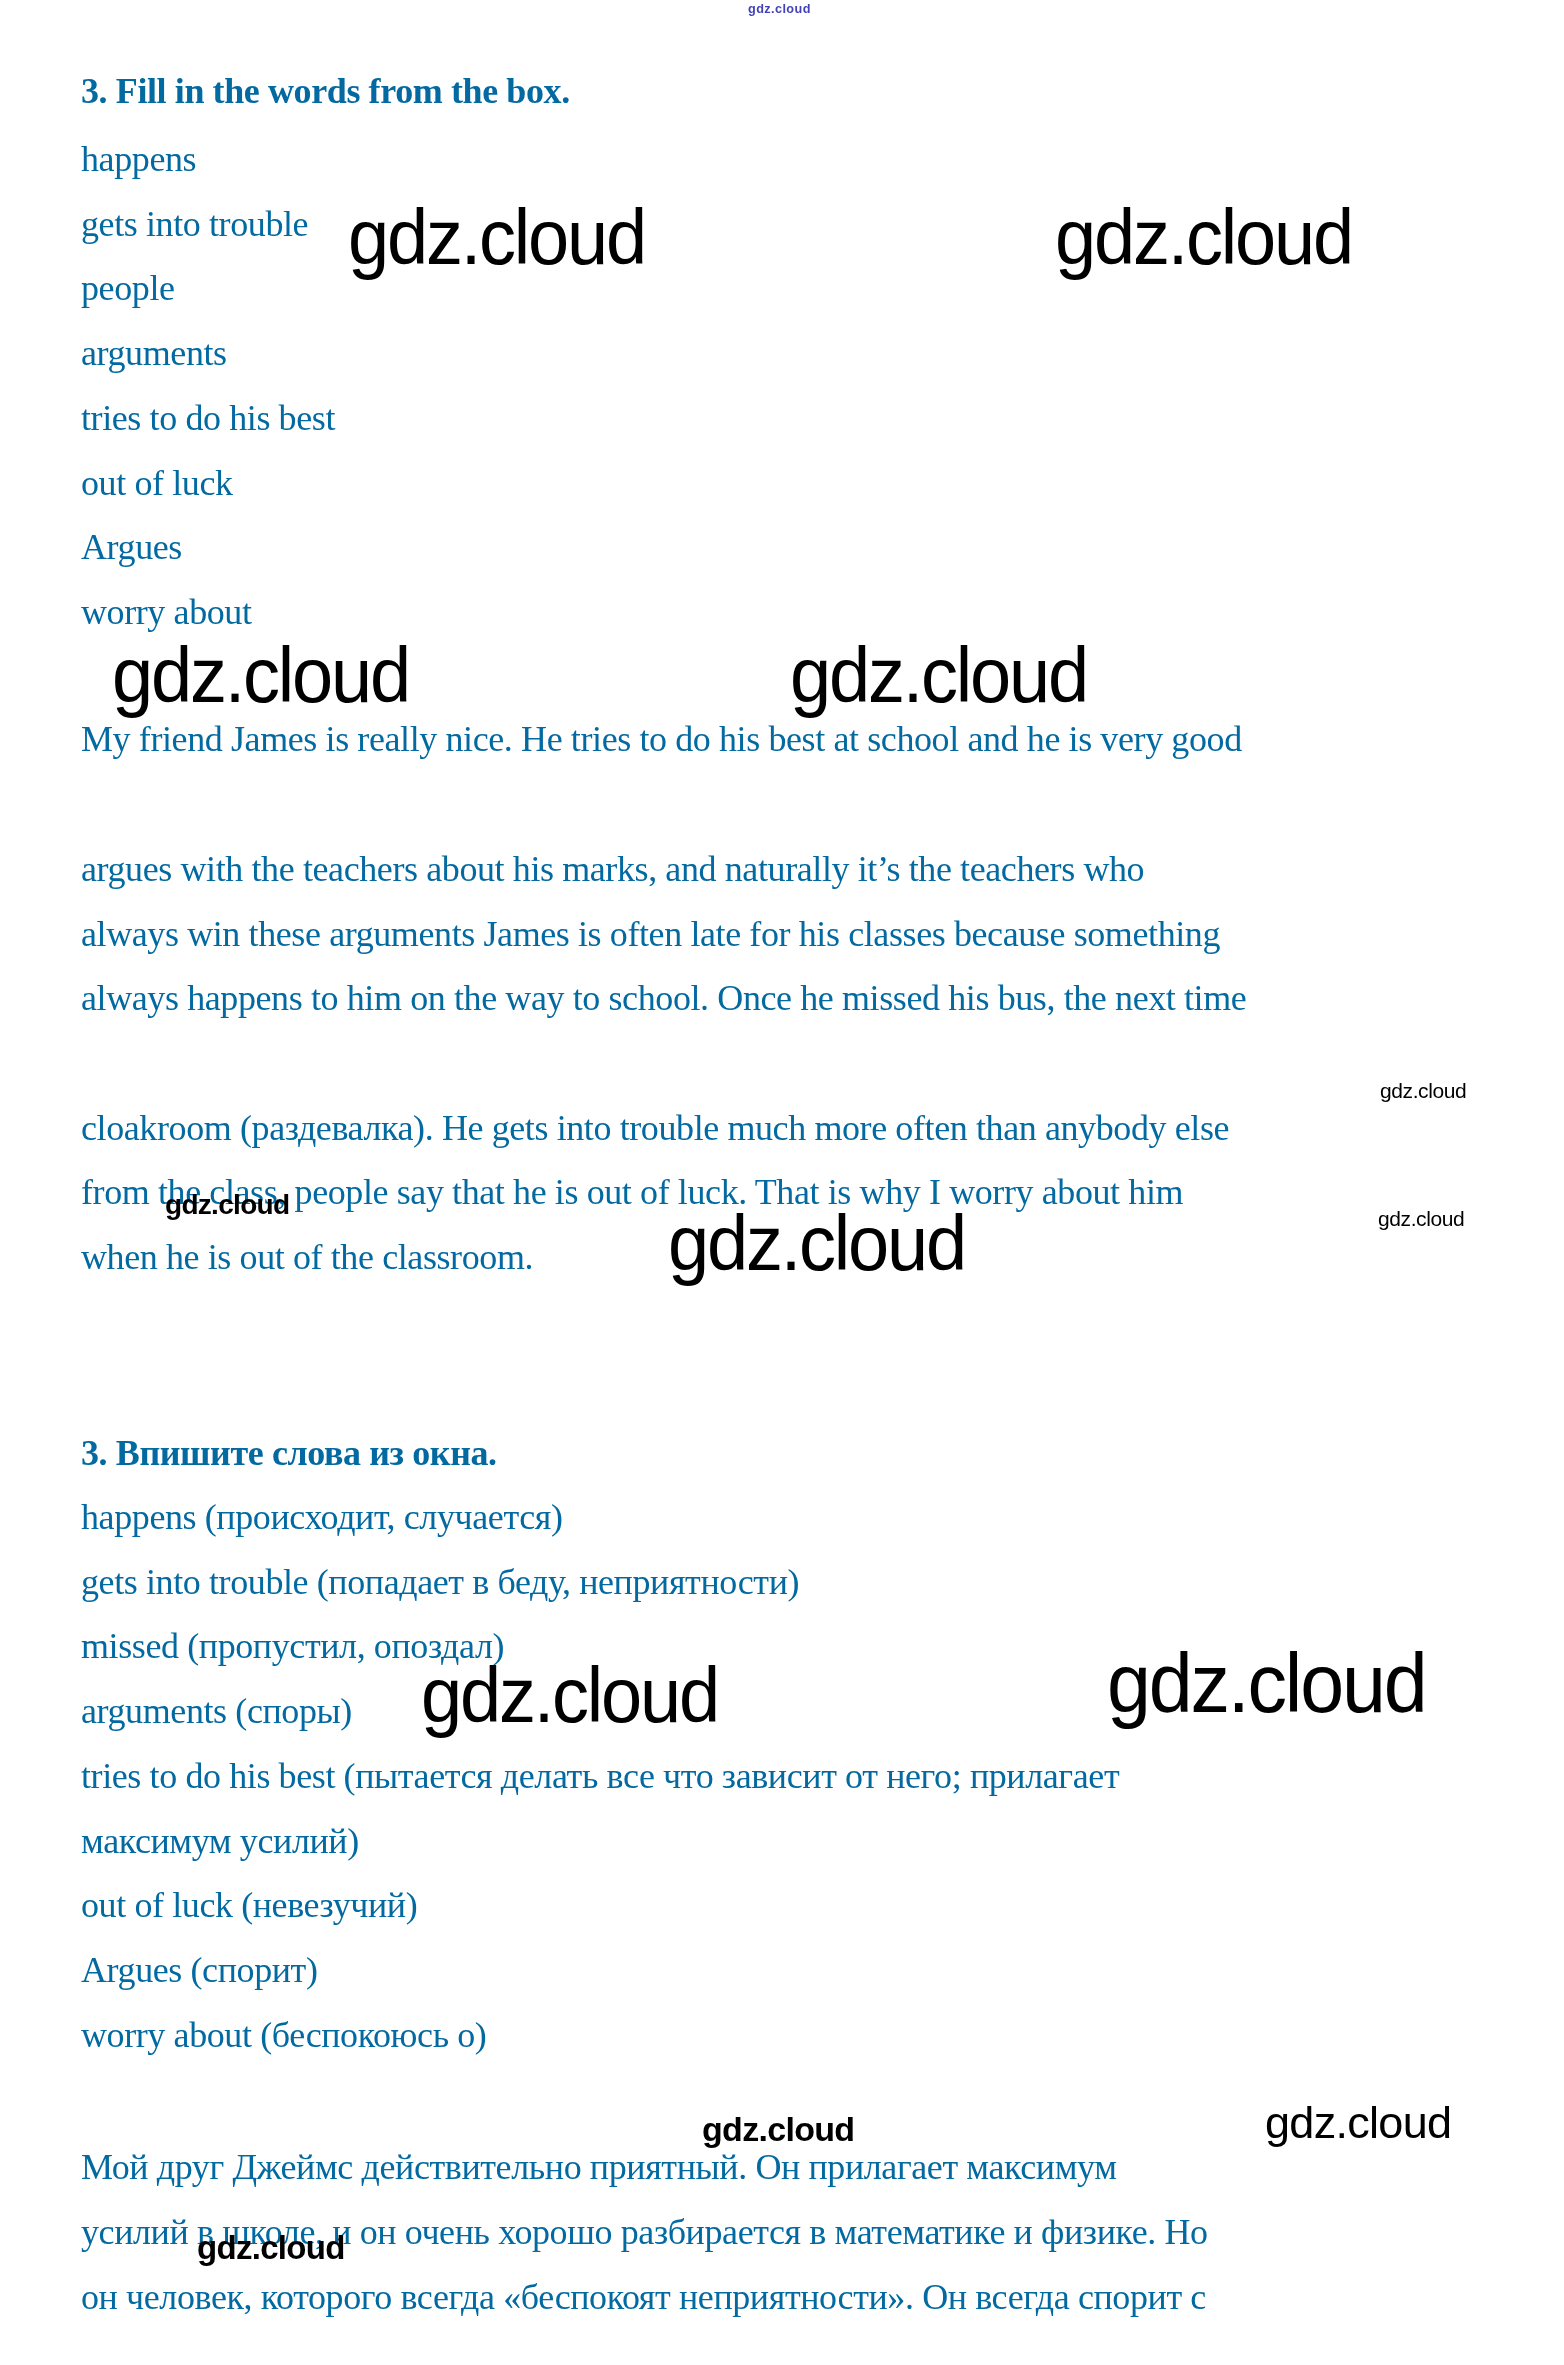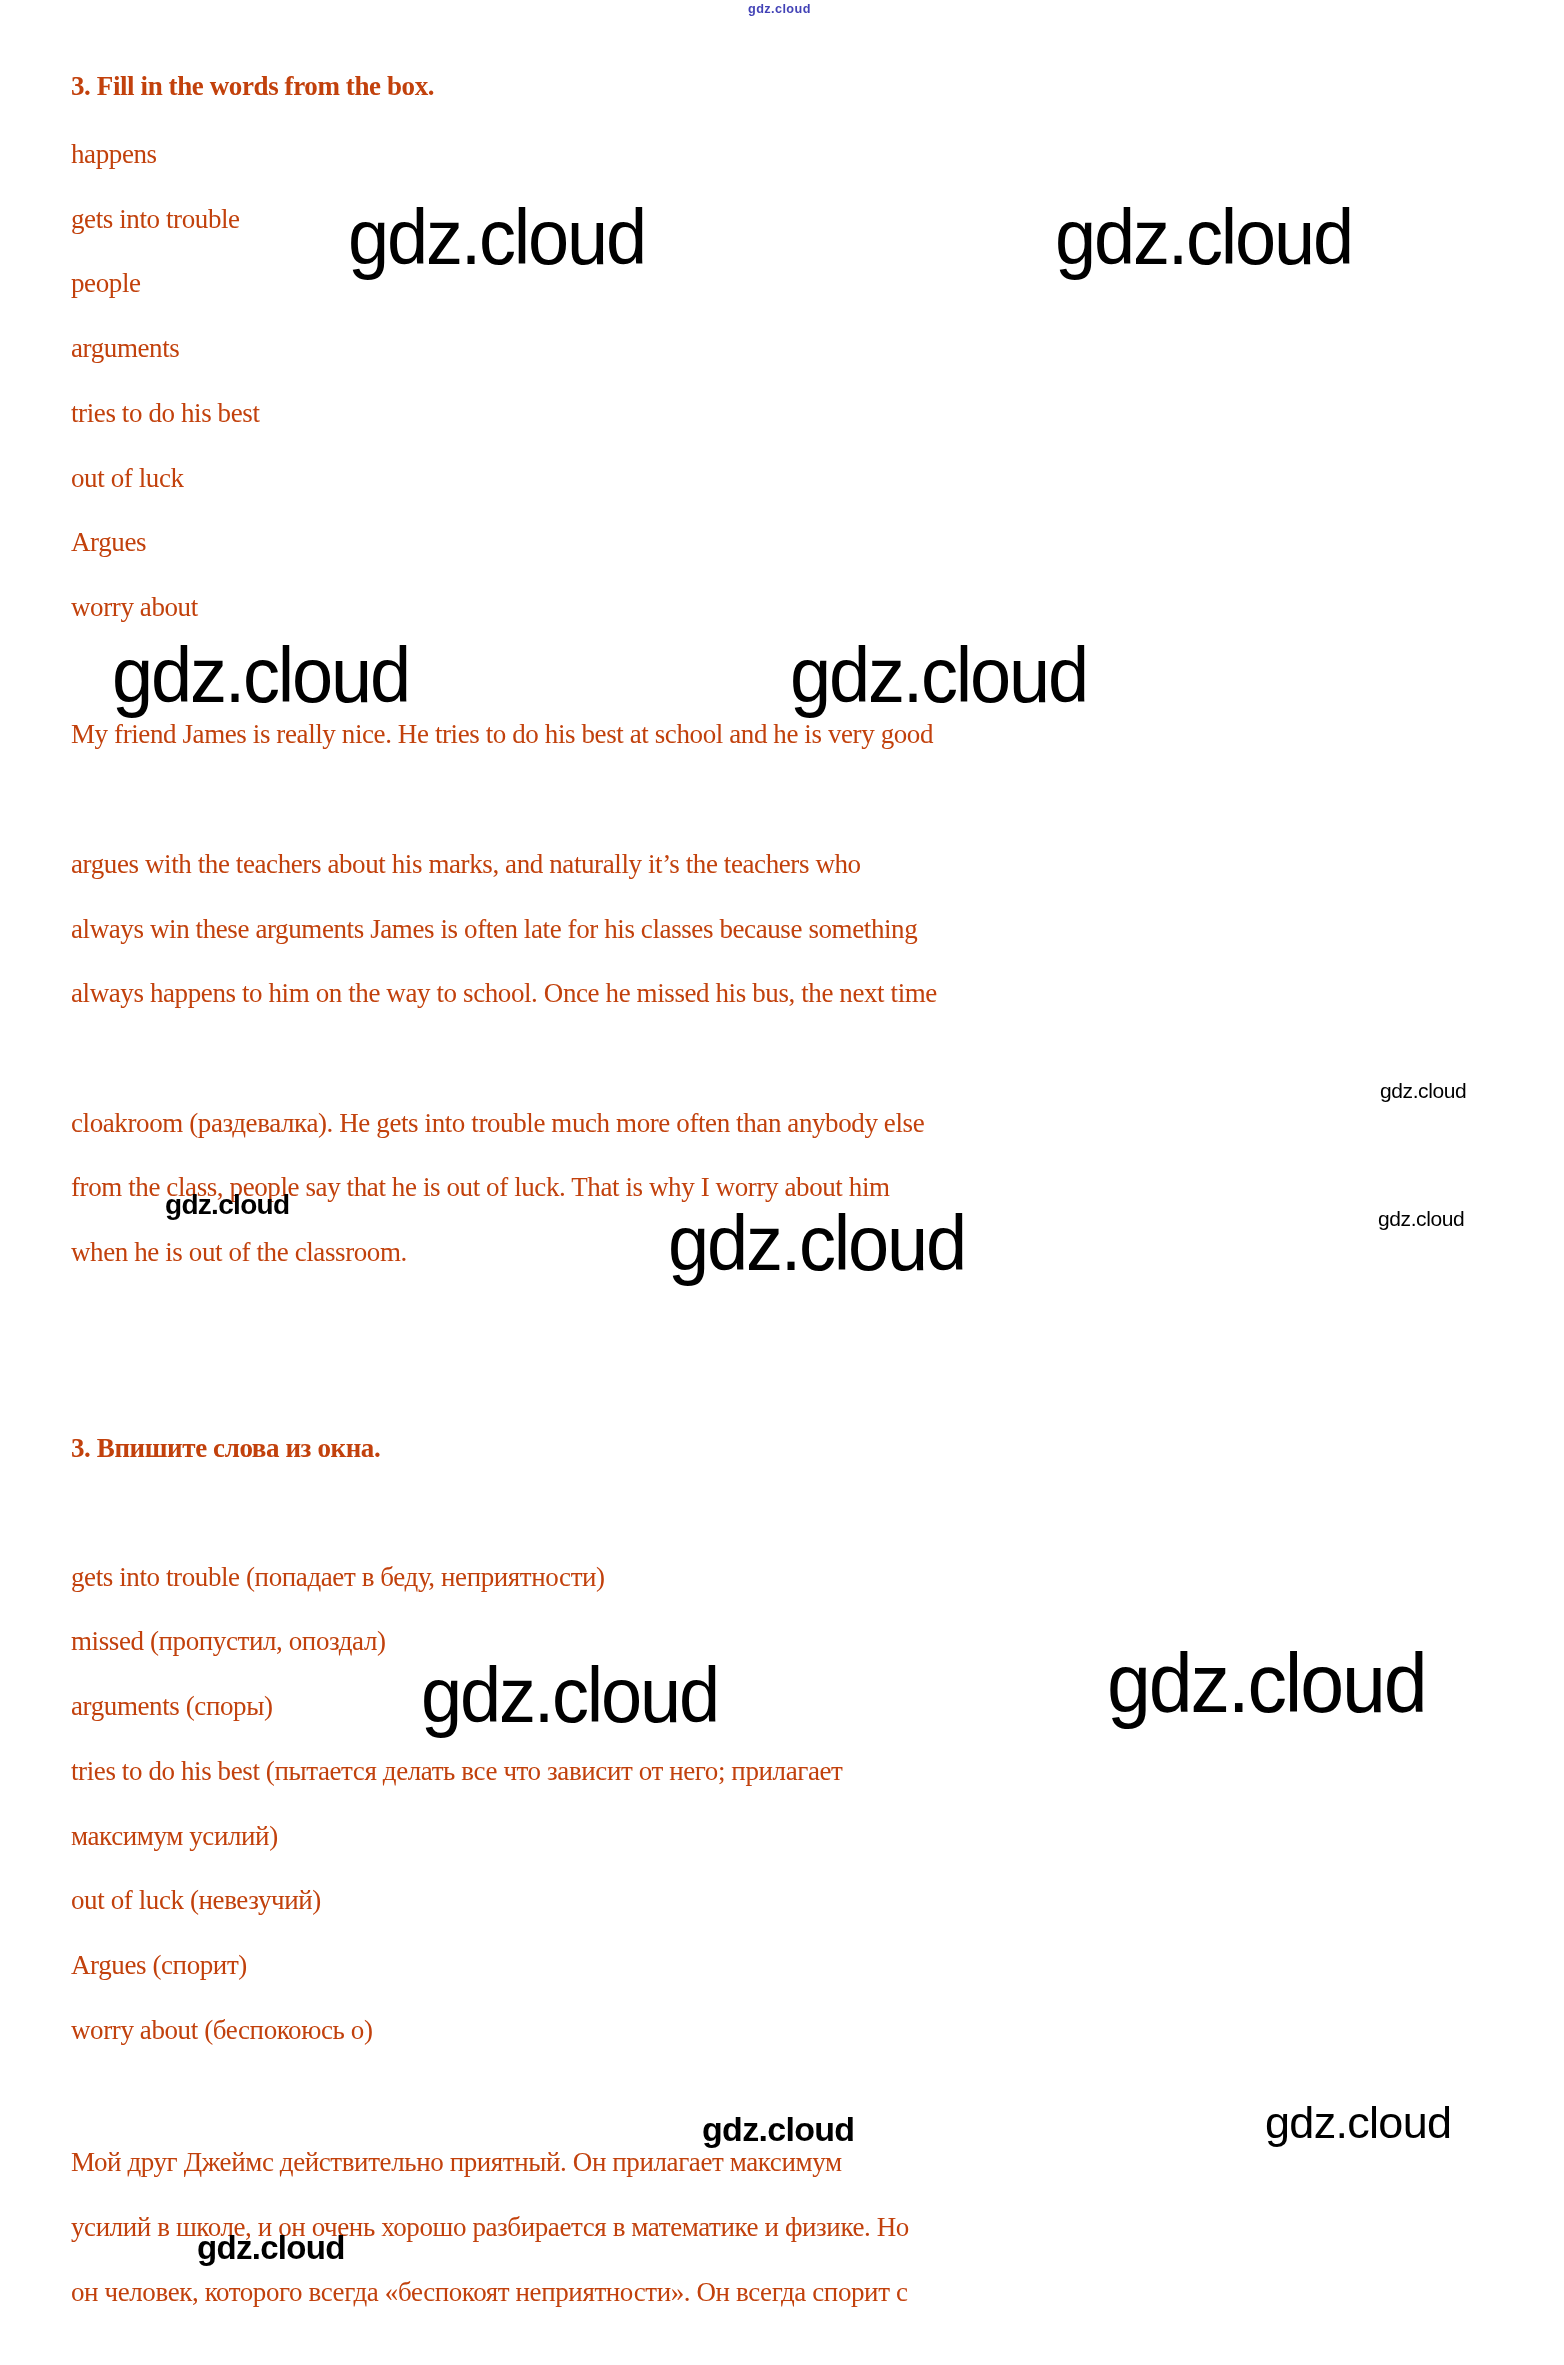--- a/index.html
+++ b/index.html
@@ -8,25 +8,25 @@
     position: relative;
     width: 1565px;
     height: 2366px;
     background: #ffffff;
     overflow: hidden;
     font-family: "Liberation Serif", serif;
     color: #000000;
   }
   .line {
     position: absolute;
-    left: 71px;
+    left: 81px;
     white-space: nowrap;
-    font-size: 27px;
+    font-size: 36px;
     line-height: 1.1;
-    color: #c2410c;
+    color: #0369a1;
     letter-spacing: -0.4px;
   }
   .heading { font-weight: bold; }
   .wm {
     position: absolute;
     white-space: nowrap;
     font-family: "Liberation Sans", sans-serif;
     color: #000000;
     line-height: 1;
   }
@@ -64,20 +64,21 @@
   <div class="line" style="top:720px">My friend James is really nice. He tries to do his best at school and he is very good</div>
   <div class="line" style="top:915px">always win these arguments James is often late for his classes because something</div>
   <div class="line" style="top:850px">argues with the teachers about his marks, and naturally it’s the teachers who</div>
   <div class="line" style="top:979px">always happens to him on the way to school. Once he missed his bus, the next time</div>
   <div class="line" style="top:1109px">cloakroom (раздевалка). He gets into trouble much more often than anybody else</div>
   <div class="line" style="top:1238px">when he is out of the classroom.</div>
   <div class="line" style="top:1173px">from the class, people say that he is out of luck. That is why I worry about him</div>
 
   <div class="line heading" style="top:1434px">3. Впишите слова из окна.</div>
 
+  <div class="line" style="top:1498px">happens (происходит, случается)</div>
   <div class="line" style="top:1563px">gets into trouble (попадает в беду, неприятности)</div>
   <div class="line" style="top:1627px">missed (пропустил, опоздал)</div>
   <div class="line" style="top:1692px">arguments (споры)</div>
   <div class="line" style="top:1757px">tries to do his best (пытается делать все что зависит от него; прилагает</div>
   <div class="line" style="top:1822px">максимум усилий)</div>
   <div class="line" style="top:1886px">out of luck (невезучий)</div>
   <div class="line" style="top:1951px">Argues (спорит)</div>
   <div class="line" style="top:2016px">worry about (беспокоюсь о)</div>
 
   <div class="line" style="top:2148px">Мой друг Джеймс действительно приятный. Он прилагает максимум</div>

